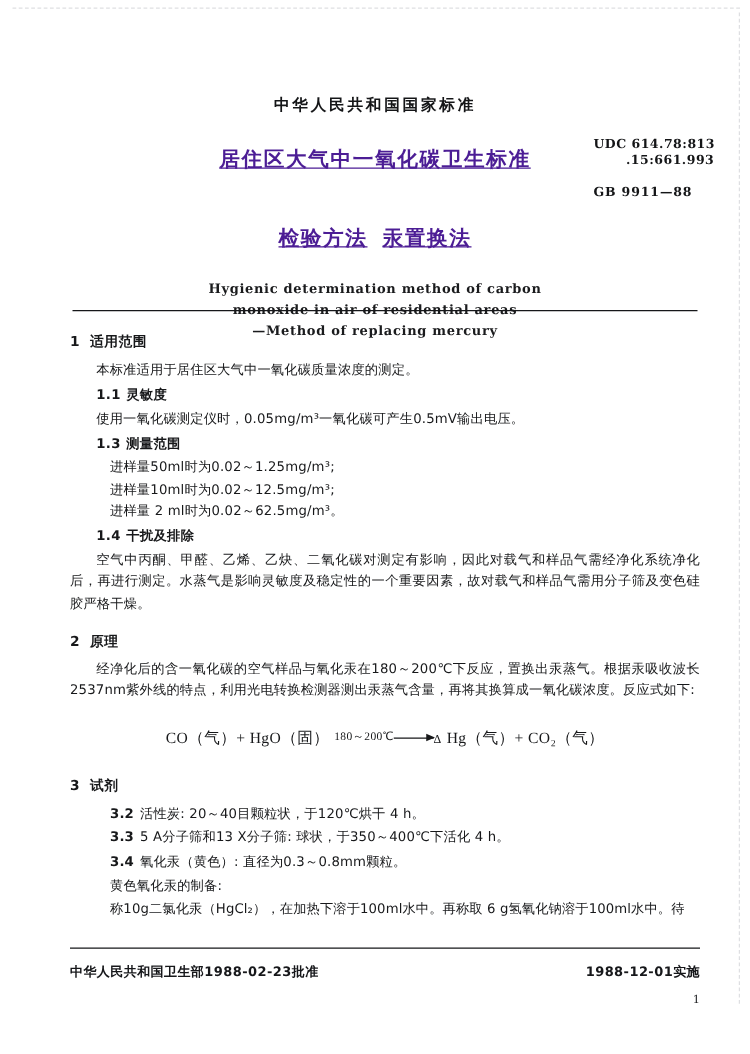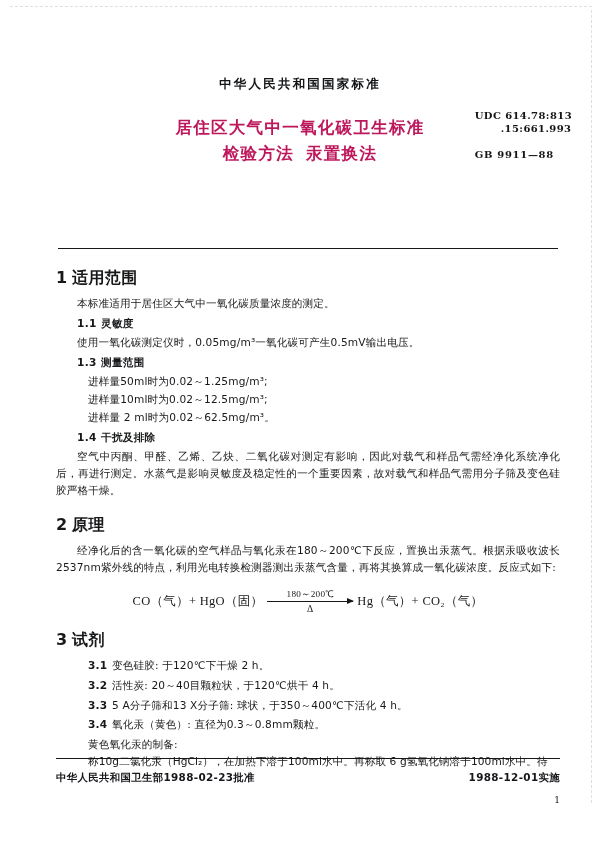--- a/index.html
+++ b/index.html
@@ -50,24 +50,26 @@
     font-weight: bold;
     letter-spacing: 2.2px;
     color: #141517;
   }
   .doc-title {
     margin-top: 22px;
     font-size: 16.5px;
     font-weight: bold;
     letter-spacing: 1.3px;
     line-height: 1.55;
-    color: #be185d;
+    color: #4c1d95;
+    text-decoration: underline;
   }
   .doc-title-line2 {
     display: block;
+    margin-top: 37px;
   }
   .title-gap { display: inline-block; width: 12px; }
 
   .subtitle-en {
     margin-top: 20px;
     font-size: 10.4px;
     font-weight: bold;
     line-height: 1.62;
     letter-spacing: .55px;
     font-family: "DejaVu Serif", "Liberation Serif", serif;
@@ -118,21 +120,21 @@
     position: absolute;
     left: 56px;
     right: 40px;
     top: 266px;
     font-size: 10.6px;
     line-height: 1.5;
     color: #17181a;
   }
   .sec-head {
     font-weight: bold;
-    font-size: 16px;
+    font-size: 11px;
     letter-spacing: .4px;
     margin: 0 0 5px 0;
   }
   .sec-head .num {
     display: inline-block;
     min-width: 16px;
   }
   .sec-2-head { margin-top: 14px; }
   .sec-3-head { margin-top: 15px; }
 
@@ -201,23 +203,22 @@
     display: flex;
     justify-content: center;
     align-items: center;
     font-family: Liberation Serif, serif;
     font-size: 12.5px;
     letter-spacing: .3px;
   }
   .eq-part { white-space: nowrap; }
   .eq-arrow {
     display: inline-flex;
-    flex-direction: column;
     align-items: center;
-    margin: 0 4px;
+    margin: 10px 4px;
     position: relative;
     min-width: 86px;
   }
   .eq-above {
     font-size: 9.2px;
     line-height: 1;
     padding-bottom: 2px;
     white-space: nowrap;
   }
   .eq-bar {
@@ -273,20 +274,25 @@
   <div class="masthead">
     <div class="national-standard-line">中华人民共和国国家标准</div>
 
     <div class="doc-title">
       <span>居住区大气中一氧化碳卫生标准</span>
       <span class="doc-title-line2">
         <span>检验方法</span><span class="title-gap"></span><span>汞置换法</span>
       </span>
     </div>
 
+    <div class="subtitle-en">
+      <div>Hygienic determination method of carbon</div>
+      <div>monoxide in air of residential areas</div>
+      <div>—Method of replacing mercury</div>
+    </div>
   </div>
 
   <div class="codes">
     <span>UDC 614.78:813</span>
     <span class="udc-sub">.15:661.993</span>
     <span class="gb">GB 9911—88</span>
   </div>
 
   <div class="rule-under-title"></div>
 
@@ -327,23 +333,20 @@
         <span class="eq-bar"></span>
         <span class="eq-below">Δ</span>
       </span>
       <span class="eq-part">Hg（气）+ CO₂（气）</span>
     </div>
 
     <div class="sec-head sec-3-head">
       <span class="num">3</span><span>试剂</span>
     </div>
 
-    <p class="reagent-item">
-      <span class="num">3.1</span><span>变色硅胶: 于120℃下干燥 2 h。</span>
-    </p>
     <p class="reagent-item">
       <span class="num">3.2</span><span>活性炭: 20～40目颗粒状，于120℃烘干 4 h。</span>
     </p>
     <p class="reagent-item">
       <span class="num">3.3</span><span>5 A分子筛和13 X分子筛: 球状，于350～400℃下活化 4 h。</span>
     </p>
     <p class="reagent-item">
       <span class="num">3.4</span><span>氧化汞（黄色）: 直径为0.3～0.8mm颗粒。</span>
     </p>
 

